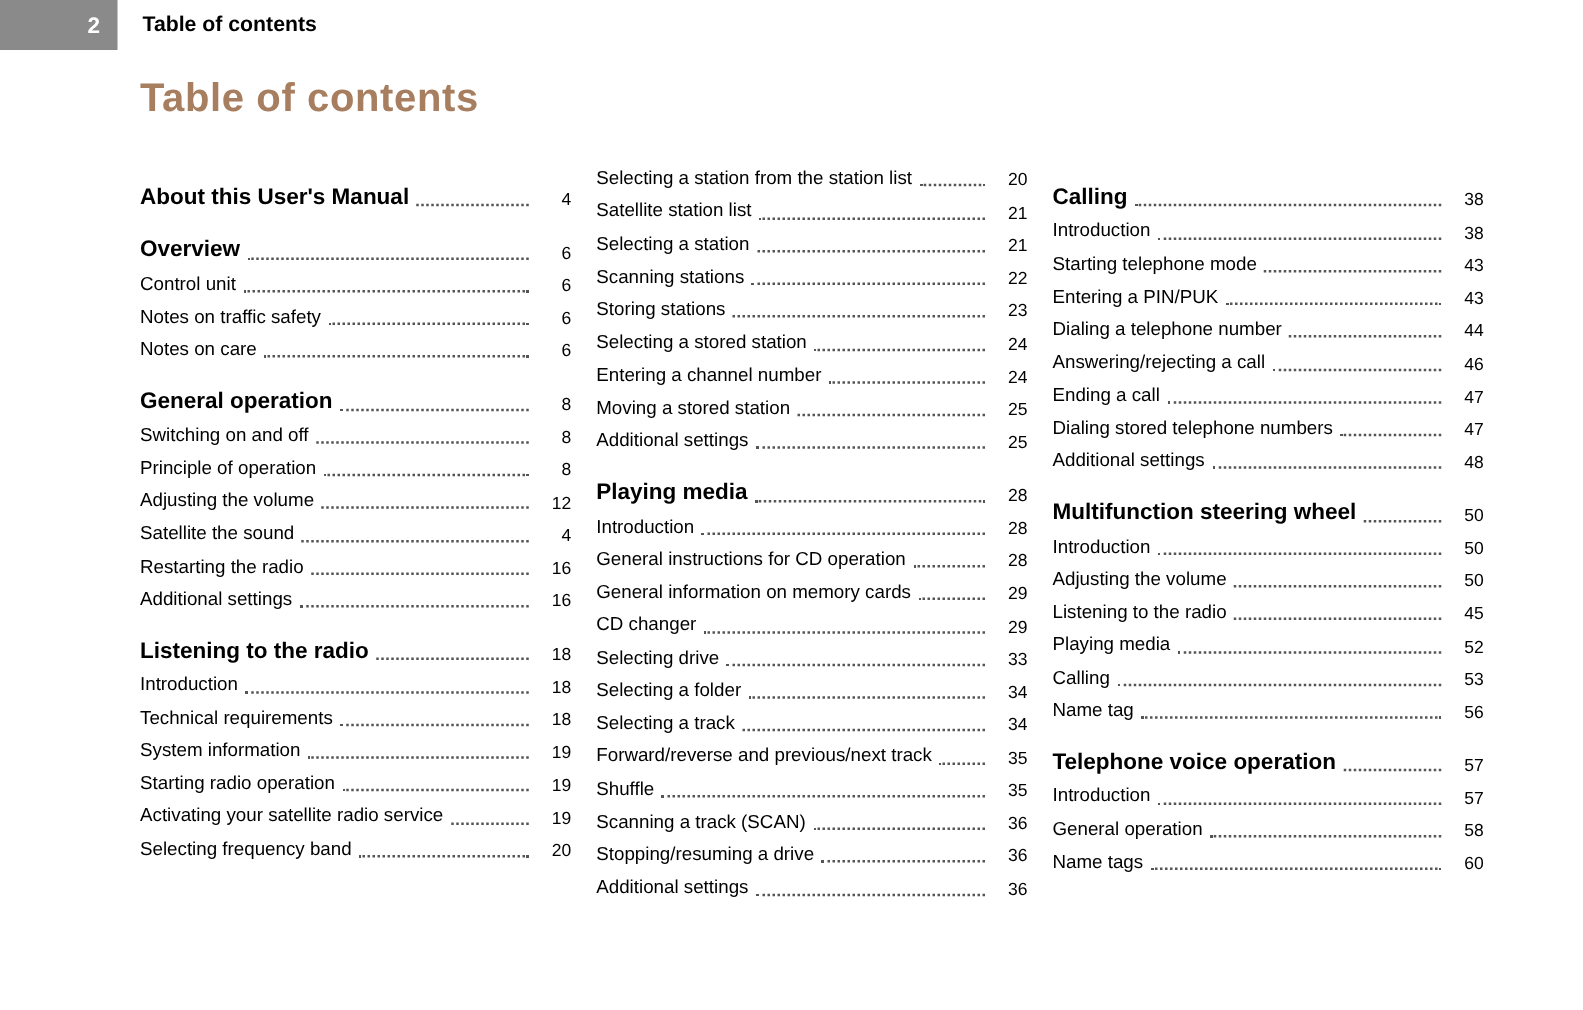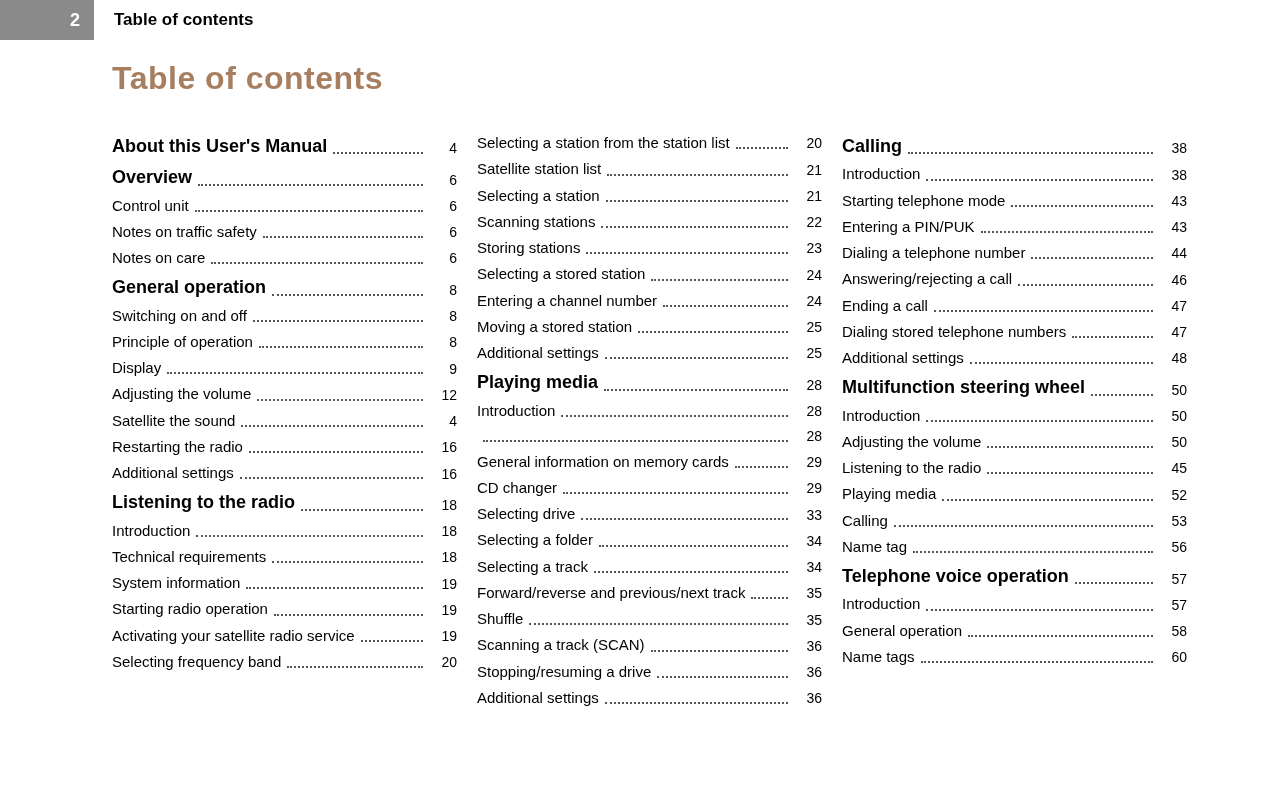--- a/index.html
+++ b/index.html
@@ -46,21 +46,21 @@
   .columns {
     display: flex;
     gap: 20px;
   }
   .col {
     width: 345px;
   }
   .section-head {
     font-weight: 700;
     font-size: 18px;
-    margin-top: 7px;
+    margin-top: 18px;
   }
   .section-head .row,
   .entry .row {
     display: flex;
     align-items: flex-end;
     line-height: 1.35;
   }
   .label {
     flex: 0 0 auto;
     max-width: 290px;
@@ -150,27 +150,20 @@
         </div>
         <div class="entry">
           <div class="row">
             <span class="label">Principle of operation</span>
             <span class="dots"></span>
             <span class="pg">8</span>
           </div>
         </div>
         <div class="entry">
           <div class="row">
-            <span class="label">Display</span>
-            <span class="dots"></span>
-            <span class="pg">9</span>
-          </div>
-        </div>
-        <div class="entry">
-          <div class="row">
             <span class="label">Adjusting the volume</span>
             <span class="dots"></span>
             <span class="pg">12</span>
           </div>
         </div>
         <div class="entry">
           <div class="row">
             <span class="label">Satellite the sound</span>
             <span class="dots"></span>
             <span class="pg">4</span>
@@ -313,20 +306,21 @@
         </div>
         <div class="entry">
           <div class="row">
             <span class="label">Introduction</span>
             <span class="dots"></span>
             <span class="pg">28</span>
           </div>
         </div>
         <div class="entry">
           <div class="row">
+            <span class="label">General instructions for CD operation</span>
             <span class="dots"></span>
             <span class="pg">28</span>
           </div>
         </div>
         <div class="entry">
           <div class="row">
             <span class="label">General information on memory cards</span>
             <span class="dots"></span>
             <span class="pg">29</span>
           </div>

